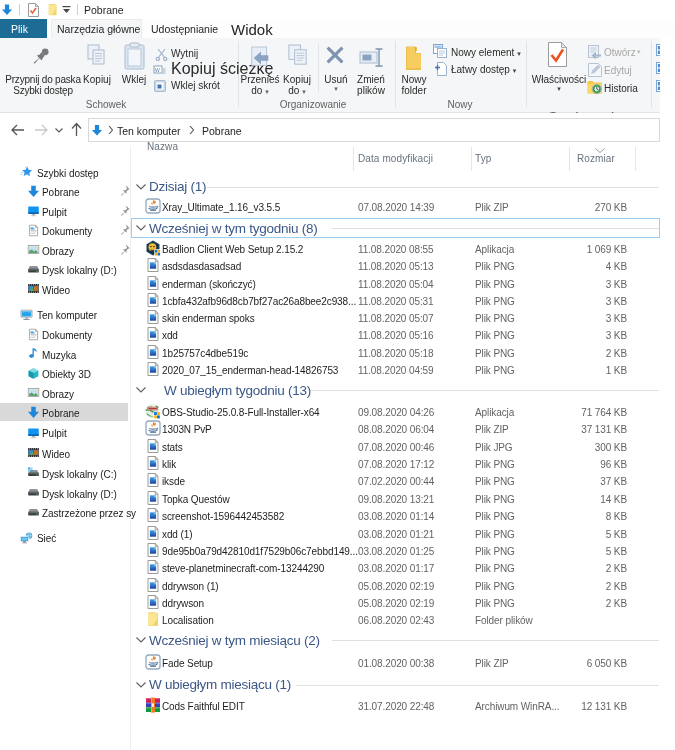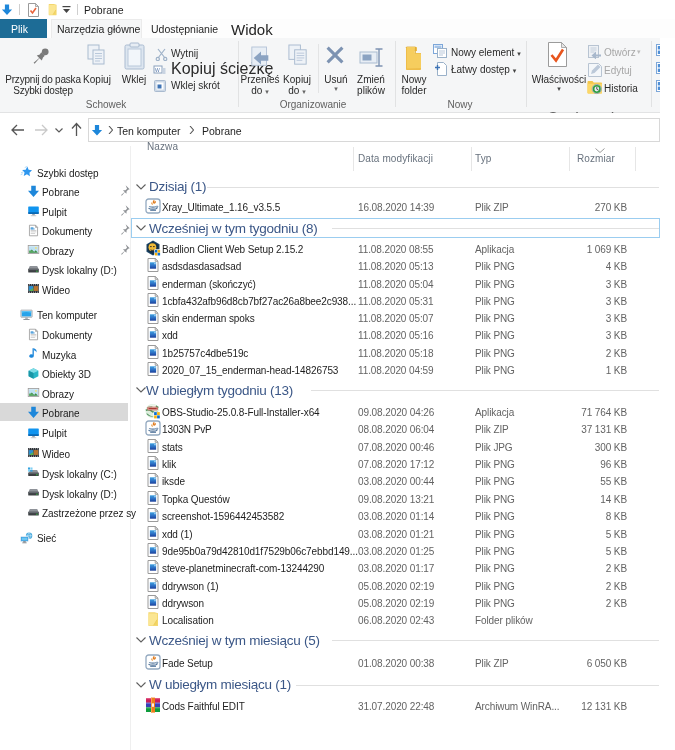--- a/index.html
+++ b/index.html
@@ -485,37 +485,37 @@
 <div class="ab" style="left:207px;top:186.5px;width:452px;height:1px;background:#e0e0e0"></div>
 <div class="ab" style="left:131px;top:218.0px;width:529px;height:20px;border:1px solid #9bcdf0"></div>
 <svg class="ab" style="left:136px;top:225.0px" width="10" height="6" viewBox="0 0 10 6">
     <path d="M0.5 0.5L5 5l4.5-4.5" fill="none" stroke="#5f5f5f" stroke-width="1.1"></path>
   </svg>
 <div class="txt vc grp-t" style="left:149px;top:227.5px">Wcześniej w tym tygodniu (8)</div>
 <div class="ab" style="left:332px;top:228.0px;width:327px;height:1px;background:#e0e0e0"></div>
 <svg class="ab" style="left:136px;top:387.0px" width="10" height="6" viewBox="0 0 10 6">
     <path d="M0.5 0.5L5 5l4.5-4.5" fill="none" stroke="#5f5f5f" stroke-width="1.1"></path>
   </svg>
-<div class="txt vc grp-t" style="left:146px;top:389.5px">W ubiegłym tygodniu (13)</div>
+<div class="txt vc grp-t" style="left:164px;top:389.5px">W ubiegłym tygodniu (13)</div>
 <div class="ab" style="left:311px;top:390.0px;width:348px;height:1px;background:#e0e0e0"></div>
 <svg class="ab" style="left:136px;top:637.0px" width="10" height="6" viewBox="0 0 10 6">
     <path d="M0.5 0.5L5 5l4.5-4.5" fill="none" stroke="#5f5f5f" stroke-width="1.1"></path>
   </svg>
-<div class="txt vc grp-t" style="left:149px;top:639.5px">Wcześniej w tym miesiącu (5)</div>
+<div class="txt vc grp-t" style="left:149px;top:639.5px">Wcześniej w tym miesiącu (2)</div>
 <div class="ab" style="left:332px;top:640.0px;width:327px;height:1px;background:#e0e0e0"></div>
 <svg class="ab" style="left:136px;top:681.5px" width="10" height="6" viewBox="0 0 10 6">
     <path d="M0.5 0.5L5 5l4.5-4.5" fill="none" stroke="#5f5f5f" stroke-width="1.1"></path>
   </svg>
 <div class="txt vc grp-t" style="left:149px;top:684.0px">W ubiegłym miesiącu (1)</div>
 <div class="ab" style="left:296px;top:684.5px;width:363px;height:1px;background:#e0e0e0"></div>
 <svg class="ab" style="left:145px;top:197.5px" width="16" height="16">
     <use href="#jar"></use>
   </svg>
 <div class="txt vc row-name" style="left:162px;top:206.5px">Xray_Ultimate_1.16_v3.5.5</div>
-<div class="txt vc row-sec" style="left:358px;top:206.5px">16.08.2020 14:39</div>
+<div class="txt vc row-sec" style="left:358px;top:206.5px">07.08.2020 14:39</div>
 <div class="txt vc row-sec" style="left:475px;top:206.5px">Plik ZIP</div>
 <div class="txt vc row-sec" style="left:627px;top:206.5px;transform:translate(-100%,-50%)">270 KB</div>
 <svg class="ab" style="left:145px;top:240.0px" width="16" height="16">
     <use href="#bad"></use>
   </svg>
 <div class="txt vc row-name" style="left:162px;top:249.0px">Badlion Client Web Setup 2.15.2</div>
 <div class="txt vc row-sec" style="left:358px;top:249.0px">11.08.2020 08:55</div>
 <div class="txt vc row-sec" style="left:475px;top:249.0px">Aplikacja</div>
 <div class="txt vc row-sec" style="left:627px;top:249.0px;transform:translate(-100%,-50%)">1 069 KB</div>
 <svg class="ab" style="left:145px;top:257.3px" width="16" height="16">
@@ -592,23 +592,23 @@
     <use href="#png"></use>
   </svg>
 <div class="txt vc row-name" style="left:162px;top:464.1px">klik</div>
 <div class="txt vc row-sec" style="left:358px;top:464.1px">07.08.2020 17:12</div>
 <div class="txt vc row-sec" style="left:475px;top:464.1px">Plik PNG</div>
 <div class="txt vc row-sec" style="left:627px;top:464.1px;transform:translate(-100%,-50%)">96 KB</div>
 <svg class="ab" style="left:145px;top:472.4px" width="16" height="16">
     <use href="#png"></use>
   </svg>
 <div class="txt vc row-name" style="left:162px;top:481.4px">iksde</div>
-<div class="txt vc row-sec" style="left:358px;top:481.4px">03.08.2020 00:44</div>
+<div class="txt vc row-sec" style="left:358px;top:481.4px">07.02.2020 00:44</div>
 <div class="txt vc row-sec" style="left:475px;top:481.4px">Plik PNG</div>
-<div class="txt vc row-sec" style="left:627px;top:481.4px;transform:translate(-100%,-50%)">55 KB</div>
+<div class="txt vc row-sec" style="left:627px;top:481.4px;transform:translate(-100%,-50%)">37 KB</div>
 <svg class="ab" style="left:145px;top:489.8px" width="16" height="16">
     <use href="#png"></use>
   </svg>
 <div class="txt vc row-name" style="left:162px;top:498.8px">Topka Questów</div>
 <div class="txt vc row-sec" style="left:358px;top:498.8px">09.08.2020 13:21</div>
 <div class="txt vc row-sec" style="left:475px;top:498.8px">Plik PNG</div>
 <div class="txt vc row-sec" style="left:627px;top:498.8px;transform:translate(-100%,-50%)">14 KB</div>
 <svg class="ab" style="left:145px;top:507.1px" width="16" height="16">
     <use href="#png"></use>
   </svg>

